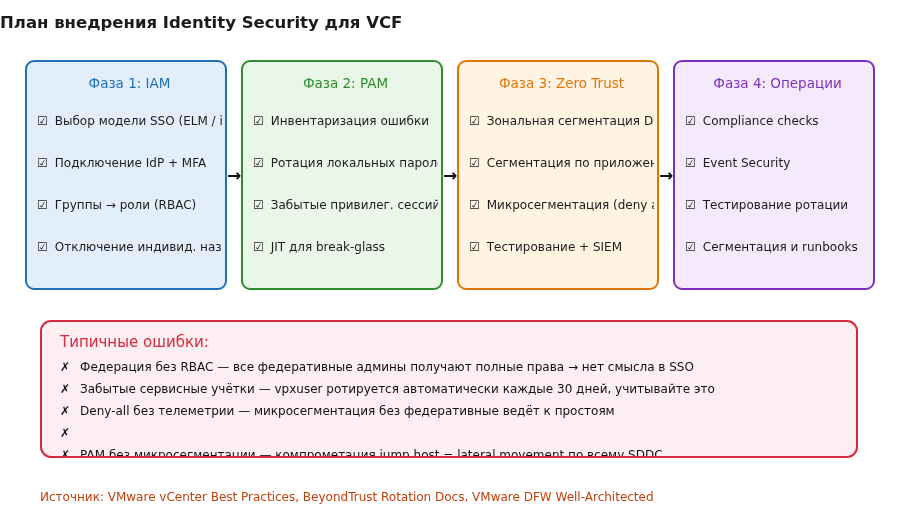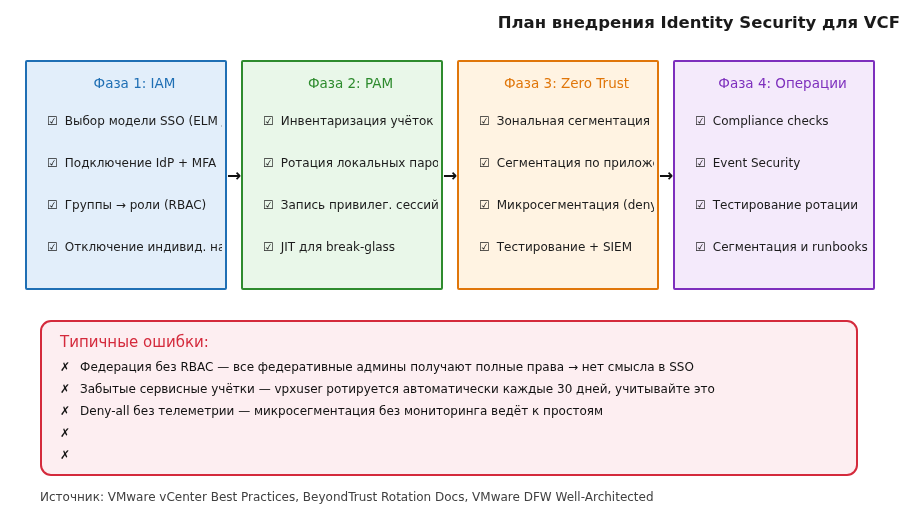--- a/index.html
+++ b/index.html
@@ -7,39 +7,39 @@
   body {
     position: relative;
     background: #ffffff;
     font-family: "DejaVu Sans", sans-serif;
     overflow: hidden;
   }
   .page-title {
     position: absolute;
     top: 13px; left: 0;
     width: 100%;
-    text-align: right;
+    text-align: left;
     font-size: 16.5px;
     font-weight: bold;
     color: #1a1a1a;
   }
   .phases {
     position: absolute;
     top: 60px; left: 25px;
     width: 850px;
     display: flex;
     justify-content: space-between;
     align-items: stretch;
   }
   .phase {
     width: 202px; height: 230px;
     border: 2px solid var(--accent, #888);
     background: var(--fill, #eee);
-    border-radius: 2px;
-    padding: 11px 3px 10px 20px;
+    border-radius: 9px;
+    padding: 11px 3px 10px 10px;
     overflow: hidden;
     flex: 0 0 202px;
   }
   .phase-title {
     font-size: 13.5px;
     font-weight: normal;
     color: var(--accent, #333);
     text-align: center;
     margin-top: 2px;
   }
@@ -66,21 +66,21 @@
     width: 14px;
     text-align: center;
     font-size: 17px;
     font-weight: bold;
     color: #111;
     overflow: visible;
   }
   .mistakes {
     position: absolute;
     top: 320px; left: 40px;
-    width: 818px; height: 156px;
+    width: 818px; height: 138px;
     border: 2px solid var(--accent, #c00);
     background: var(--fill, #fee);
     border-radius: 11px;
     padding: 11px 18px 8px 18px;
     overflow: hidden;
   }
   .mistakes-title {
     font-size: 15px;
     font-weight: normal;
     color: var(--accent, #c00);
@@ -94,21 +94,21 @@
     color: #111;
     margin-bottom: 9px;
     white-space: nowrap;
     overflow: hidden;
   }
   .cross { flex: 0 0 auto; color: #111; }
   .source {
     position: absolute;
     top: 490px; left: 40px;
     font-size: 12px;
-    color: #404040;
+    color: #c2410c;
   }
 </style>
 </head>
 <body>
 
 <h1 class="page-title">План внедрения Identity Security для VCF</h1>
 
 <div class="phases">
 
   <section class="phase" style="--accent: #1f6fb4; --fill: #e2eefa;">
@@ -133,29 +133,29 @@
     </ul>
   </section>
 
   <div class="arrow">→</div>
 
   <section class="phase" style="--accent: #2e8b2e; --fill: #e9f7e9;">
     <h2 class="phase-title">Фаза 2: PAM</h2>
     <ul class="phase-items">
       <li class="item">
         <span class="check">☑</span>
-        <span>Инвентаризация учёток</span>
+        <span>Инвентаризация ошибки</span>
       </li>
       <li class="item">
         <span class="check">☑</span>
         <span>Ротация локальных паролей</span>
       </li>
       <li class="item">
         <span class="check">☑</span>
-        <span>Запись привилег. сессий</span>
+        <span>Забытые привилег. сессий</span>
       </li>
       <li class="item">
         <span class="check">☑</span>
         <span>JIT для break-glass</span>
       </li>
     </ul>
   </section>
 
   <div class="arrow">→</div>
 
@@ -212,23 +212,24 @@
   <div class="mistake">
     <span class="cross">✗</span>
     <span>Федерация без RBAC — все федеративные админы получают полные права → нет смысла в SSO</span>
   </div>
   <div class="mistake">
     <span class="cross">✗</span>
     <span>Забытые сервисные учётки — vpxuser ротируется автоматически каждые 30 дней, учитывайте это</span>
   </div>
   <div class="mistake">
     <span class="cross">✗</span>
-    <span>Deny-all без телеметрии — микросегментация без мониторинга ведёт к простоям</span>
-  </div>
-  <div class="mistake">
-    <span class="cross">✗</span>
-  </div>
-  <div class="mistake">
-    <span class="cross">✗</span>
+    <span>Deny-all без телеметрии — микросегментация без федеративные ведёт к простоям</span>
+  </div>
+  <div class="mistake">
+    <span class="cross">✗</span>
+  </div>
+  <div class="mistake">
+    <span class="cross">✗</span>
+    <span>PAM без микросегментации — компрометация jump host = lateral movement по всему SDDC</span>
   </div>
 </section>
 
 <div class="source">Источник: VMware vCenter Best Practices, BeyondTrust Rotation Docs, VMware DFW Well-Architected</div>
 
 </body></html>

